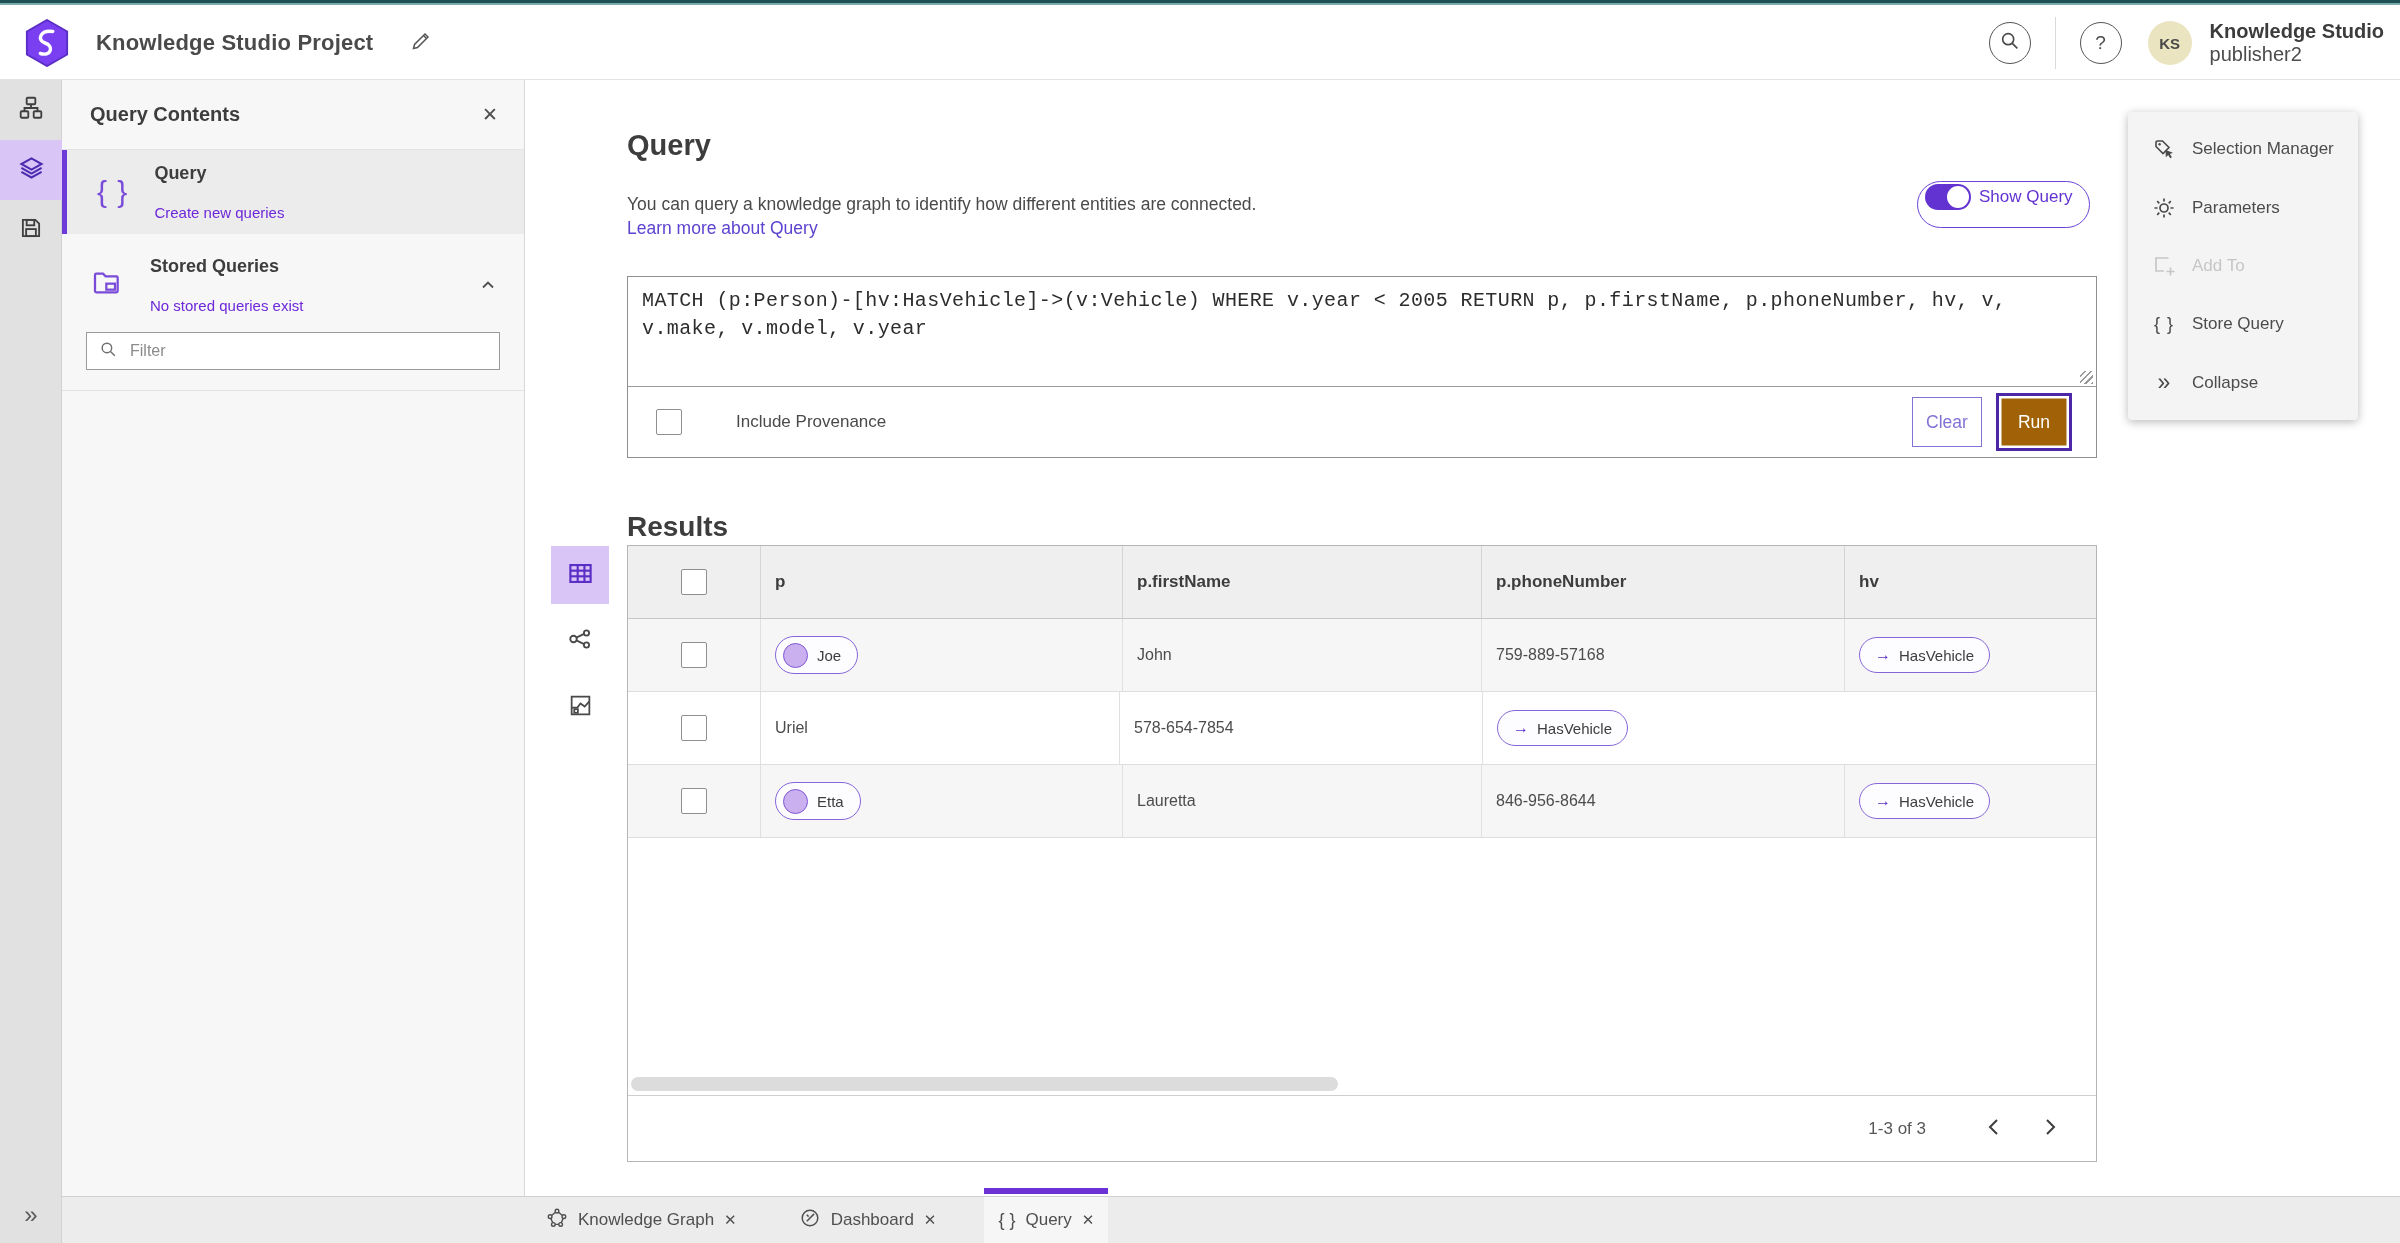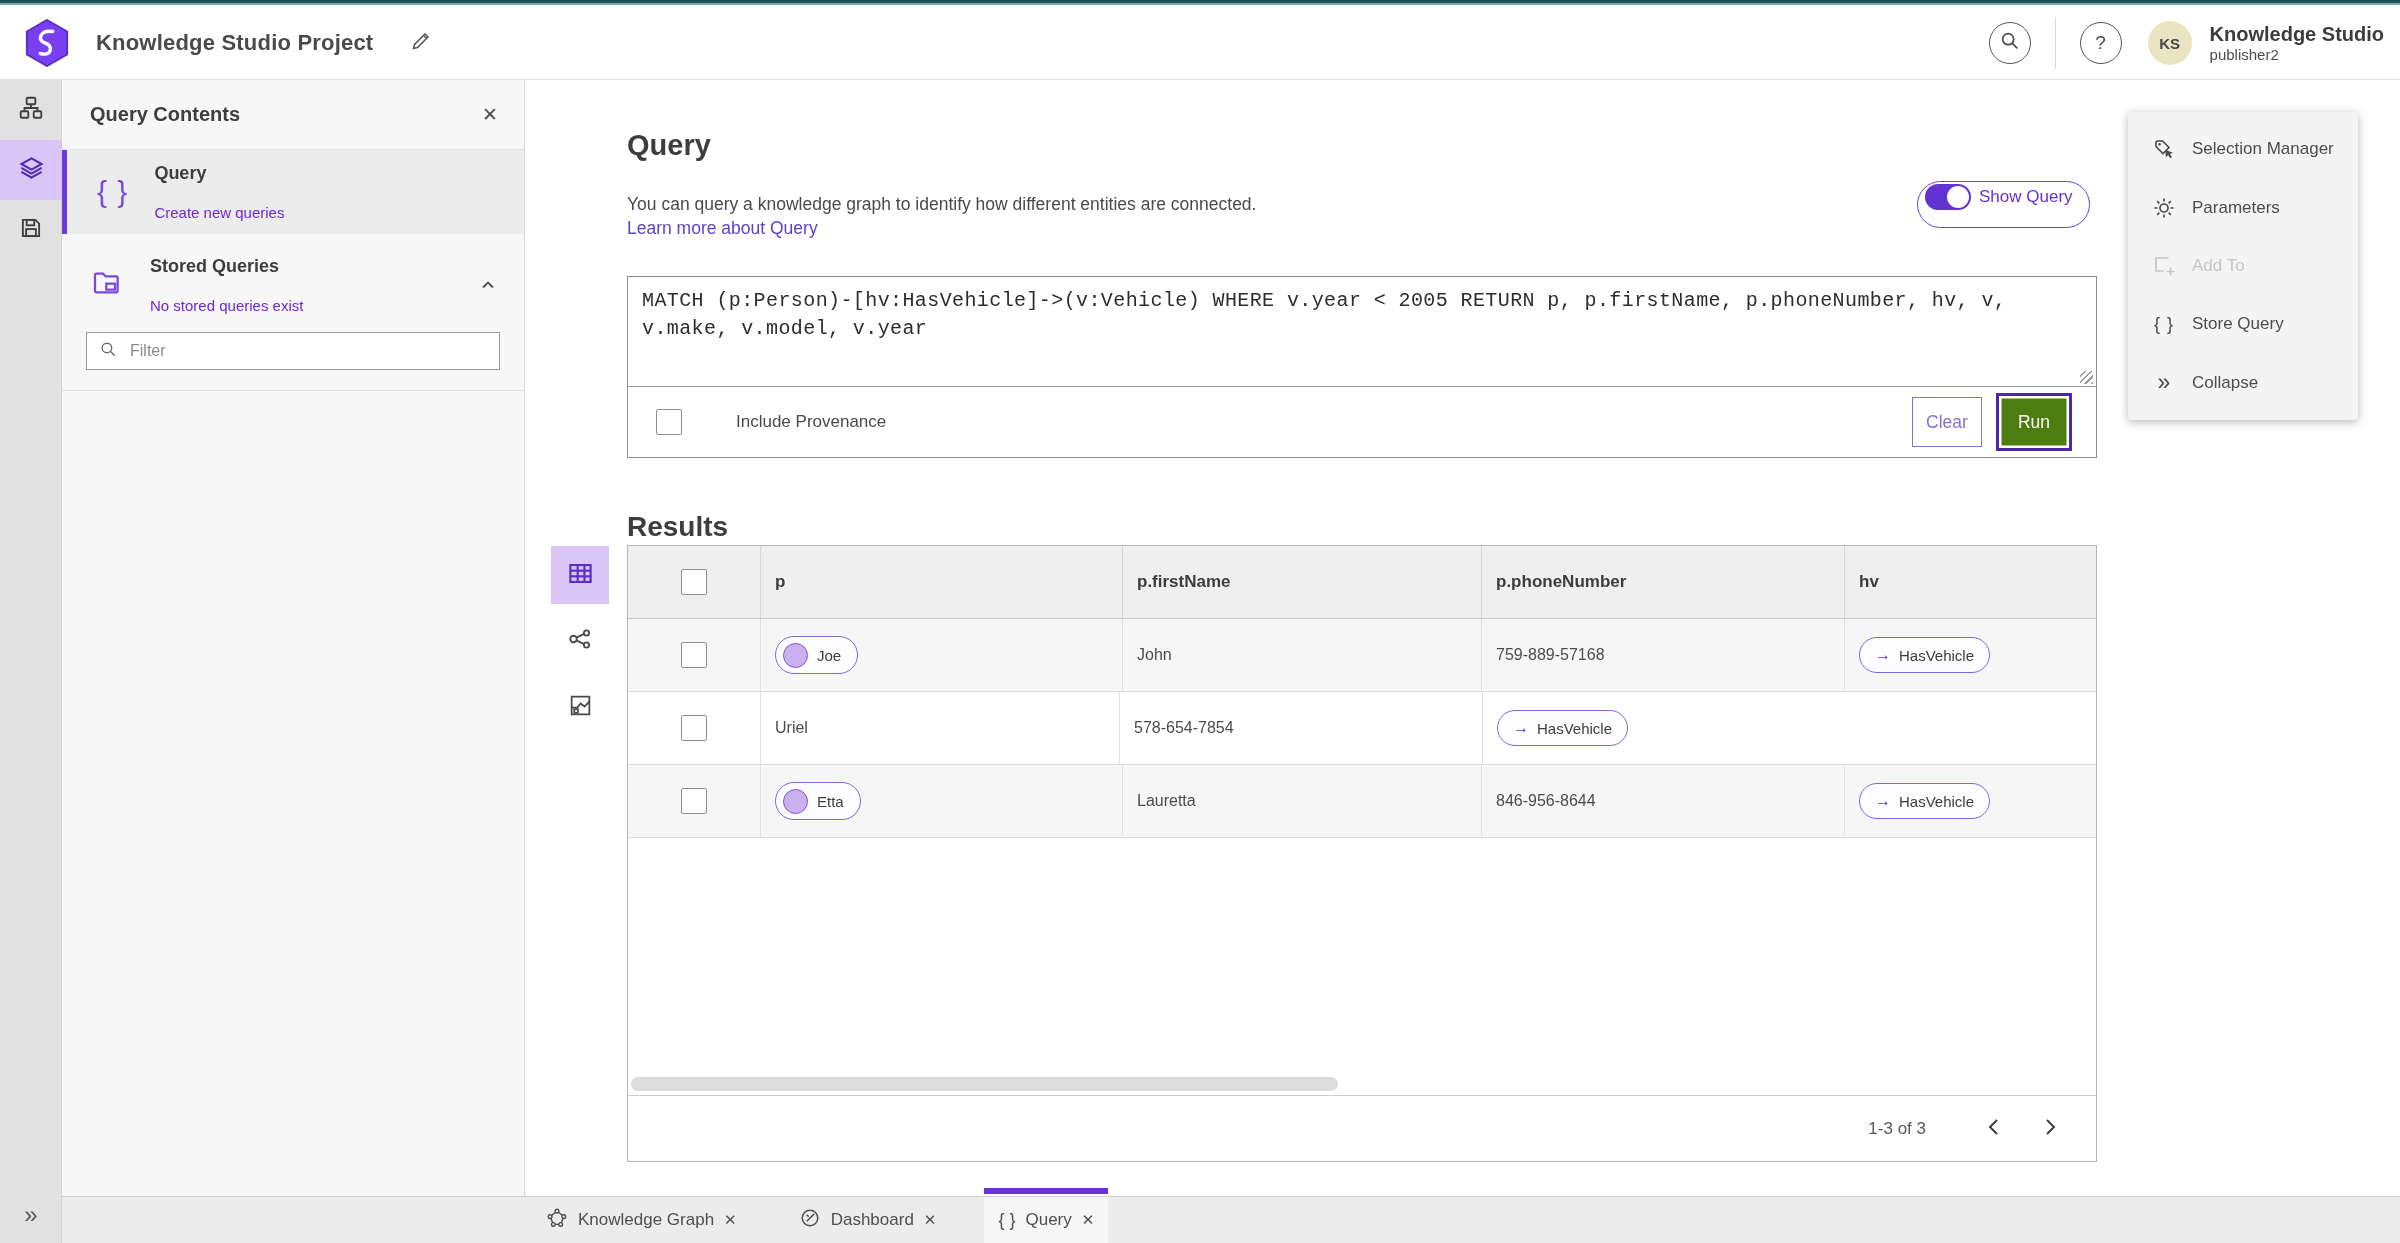--- a/index.html
+++ b/index.html
@@ -13,21 +13,21 @@
   .appbar { position:absolute; left:0; top:7px; right:0; height:73px; background:#fff; display:flex; align-items:center; border-bottom:1px solid #e2e2e2; }
   .logo { width:46px; height:48px; margin-left:24px; flex:0 0 auto; }
   .proj-title { margin-left:26px; font-size:22px; font-weight:600; color:#4a4a4a; letter-spacing:.2px; }
   .pencil-btn { margin-left:36px; display:flex; align-items:center; }
   .appbar-right { margin-left:auto; display:flex; align-items:center; padding-right:16px; }
   .circlebtn { width:42px; height:42px; border:1.5px solid #565656; border-radius:50%; display:flex; align-items:center; justify-content:center; color:#4a4a4a; font-size:19px; }
   .vdiv { width:1px; height:52px; background:#d9d9d9; margin:0 24px; }
   .avatar { width:44px; height:44px; border-radius:50%; background:#eae5c0; display:flex; align-items:center; justify-content:center; font-size:15px; font-weight:700; color:#4a4a4a; margin-left:26px; }
   .userblock { margin-left:18px; line-height:1.15; }
   .uname { font-size:20px; font-weight:600; color:#3c3c3c; }
-  .urole { font-size:15px; color:#4c4c4c; }
+  .urole { font-size:20px; color:#4c4c4c; }
 
   
   .rail { position:absolute; left:0; top:80px; bottom:0; width:62px; background:#e1e1e1; border-right:1px solid #d2d2d2; }
   .rail-btn { width:62px; height:60px; display:flex; align-items:center; justify-content:center; color:#3f3f3f; }
   .rail-btn.selected { background:#d9c6f7; color:#4f2bb0; }
   .rail-expand { position:absolute; left:0; bottom:8px; width:62px; height:40px; display:flex; align-items:center; justify-content:center; font-size:24px; color:#5a5a5a; }
 
   
   .panel { position:absolute; left:62px; top:80px; width:463px; bottom:47px; background:#f7f7f7; border-right:1px solid #d8d8d8; }
   .panel-header { height:70px; display:flex; align-items:center; padding:0 26px 0 28px; border-bottom:1px solid #e3e3e3; }
@@ -56,21 +56,21 @@
 
   .qbox { position:absolute; left:627px; top:276px; width:1470px; height:182px; border:1px solid #8f8f8f; background:#fff; }
   .qtext { position:absolute; left:0; top:0; width:1468px; height:110px; border:none; border-bottom:1px solid #9a9a9a; resize:none; outline:none; padding:10px 14px; font-family:"Liberation Mono","DejaVu Sans Mono",monospace; font-size:20px; letter-spacing:.4px; line-height:28px; color:#2d2d2d; background:#fff; }
   .rhandle { position:absolute; right:3px; top:94px; width:13px; height:13px; pointer-events:none;
     background:repeating-linear-gradient(135deg, transparent 0 3px, #9a9a9a 3px 4.5px); }
   .qfooter { position:absolute; left:0; top:110px; width:1468px; height:70px; display:flex; align-items:center; padding:0 24px 0 28px; background:#fff;gap:36px; }
   .cb { width:26px; height:26px; border:1.5px solid #8f8f8f; border-radius:2px; background:#fff; display:inline-block; flex:0 0 auto; }
   .prov-label { margin-left:18px; font-size:17px; color:#4a4a4a; }
   .qbtns { margin-left:auto; display:flex; align-items:center; gap:14px; }
   .clear-btn { width:70px; height:50px; border:1.5px solid #8371d6; color:#8371d6; background:#fff; font-size:17.5px; }
-  .run-btn { width:76px; height:58px; background:#4d7c0f; border:3px solid #4c27a8; box-shadow:inset 0 0 0 2.5px #ffffff; color:#fff; font-size:17.5px; }
+  .run-btn { width:76px; height:58px; background:#a16207; border:3px solid #4c27a8; box-shadow:inset 0 0 0 2.5px #ffffff; color:#fff; font-size:17.5px; }
 
   
   .h2 { position:absolute; left:627px; top:488px; font-size:28px; font-weight:600; color:#3d3d3d; }
   .viewbar { position:absolute; left:551px; top:546px; width:58px; }
   .vbtn { width:58px; height:58px; display:flex; align-items:center; justify-content:center; margin-bottom:8px; color:#4a4a4a; }
   .vbtn.selected { background:#d9c6f7; color:#5b2ec5; }
 
   .rtable { position:absolute; left:627px; top:545px; width:1470px; height:617px; border:1px solid #b5b5b5; background:#fff; }
   .trow, .thead { display:flex; width:100%; }
   .thead { height:73px; background:#efefef; border-bottom:1px solid #c8c8c8; }

